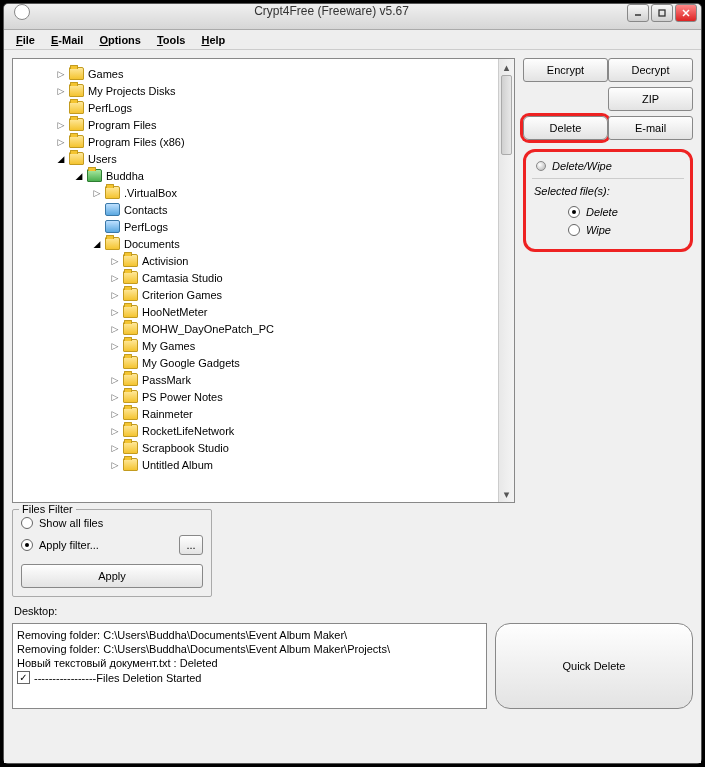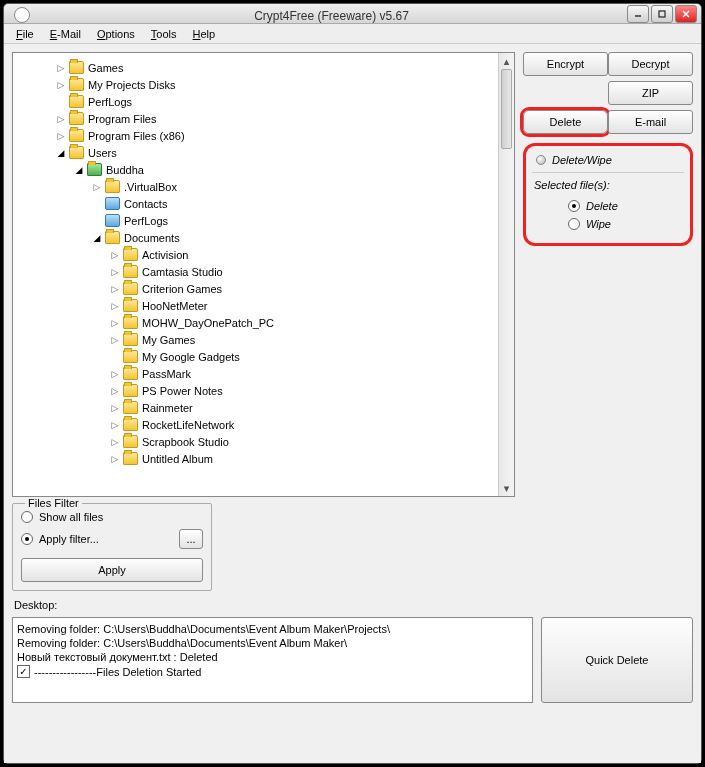--- a/index.html
+++ b/index.html
@@ -1,29 +1,29 @@
 <!DOCTYPE html>
 <html><head>
 <meta charset="utf-8">
 <style>
 * { box-sizing: border-box; margin: 0; padding: 0; font-family: Tahoma, Arial, sans-serif; font-size: 11px; }
 body { background: #000; width: 705px; height: 767px; overflow: hidden; }
 
 .window { position: absolute; top: 3px; left: 3px; right: 3px; bottom: 3px; background: linear-gradient(to bottom, #e8e8e8 0%, #d8d8d8 100%); border: 1px solid #555; border-radius: 5px; display: flex; flex-direction: column; }
 
-.titlebar { height: 20px; display: flex; align-items: flex-end; padding: 0 4px; background: linear-gradient(to bottom, #f0f0f0, #d6d6d6); border-bottom: 1px solid #aaa; border-radius: 5px 5px 0 0; }
+.titlebar { height: 26px; display: flex; align-items: flex-start; padding: 0 4px; background: linear-gradient(to bottom, #f0f0f0, #d6d6d6); border-bottom: 1px solid #aaa; border-radius: 5px 5px 0 0; }
 .titlebar .app-icon { width: 16px; height: 16px; border-radius: 50%; background: #fff; border: 1px solid #888; margin: 0 6px; }
 .titlebar .title { flex: 1; text-align: center; color: #333; font-size: 12px; }
 .win-controls { display: flex; gap: 2px; }
 .win-btn { width: 22px; height: 18px; border: 1px solid #888; border-radius: 3px; background: linear-gradient(to bottom, #f8f8f8, #d0d0d0); display: flex; align-items: center; justify-content: center; cursor: pointer; }
 .win-close { background: linear-gradient(to bottom, #f88, #d22); color: #fff; }
 .win-btn svg { width: 10px; height: 10px; }
 
 .menubar { height: 20px; background: #eee; border-bottom: 1px solid #ccc; display: flex; align-items: center; padding: 0 6px; gap: 4px; }
-.menu-item { padding: 2px 6px; cursor: pointer; }
+.menu-item { padding: 2px 6px; cursor: pointer; font-weight: bold; }
 .menu-item:first-letter { text-decoration: underline; }
 
 .client { flex: 1; background: #f0f0f0; padding: 8px; display: flex; flex-direction: column; gap: 6px; overflow: hidden; }
 
 .top-area { display: flex; gap: 8px; height: 445px; }
 
 .tree-wrap { flex: 1; border: 1px solid #888; background: #fff; position: relative; display: flex; }
 .tree { flex: 1; padding: 6px 0 6px 2px; overflow-y: auto; overflow-x: hidden; }
 .tree-scroll { width: 16px; background: linear-gradient(to right,#e8e8e8,#f4f4f4); border-left: 1px solid #ccc; display:flex; flex-direction:column; }
 .tree-scroll .arrow { height:16px; display:flex; align-items:center; justify-content:center; color:#555; cursor:pointer; }
@@ -45,34 +45,34 @@
 
 .delete-panel { margin-top: 4px; border: 3px solid #e22; border-radius: 12px; padding: 6px 6px 10px 6px; background: #f0f0f0; font-style: italic; }
 .panel-title-row { display: flex; align-items: center; gap: 6px; padding: 2px 4px 6px 4px; border-bottom: 1px solid #ccc; margin-bottom: 6px; }
 .bullet { width:10px; height:10px; border:1px solid #888; border-radius:50%; background:radial-gradient(circle at 35% 35%, #fff, #b0b0b0); }
 .panel-sub { padding: 0 2px 6px 2px; }
 .radio-row { display: flex; align-items: center; gap: 6px; padding: 3px 0; margin-left: 36px; }
 .radio { width:12px; height:12px; border:1px solid #666; border-radius:50%; background:#fff; position:relative; cursor:pointer; }
 .radio.checked::after { content:""; position:absolute; left:3px; top:3px; width:4px; height:4px; border-radius:50%; background:#000; }
 
 .filter-box { width: 200px; border: 1px solid #aaa; border-radius: 2px; padding: 4px 8px 8px 8px; background: #f0f0f0; position: relative; }
-.filter-legend { position: absolute; top: -7px; left: 12px; background: #f0f0f0; padding: 0 3px; font-size: 11px; }
+.filter-legend { position: absolute; top: -7px; left: 6px; background: #f0f0f0; padding: 0 3px; font-size: 11px; }
 .filter-row { display: flex; align-items: center; gap: 6px; padding: 3px 0; }
 .fradio { width:12px; height:12px; border:1px solid #666; border-radius:50%; background:#fff; position:relative; cursor:pointer; }
 .fradio.checked::after { content:""; position:absolute; left:3px; top:3px; width:4px; height:4px; border-radius:50%; background:#000; }
 .small-btn { width:24px; height:20px; border:1px solid #888; border-radius:3px; background:linear-gradient(to bottom,#fefefe,#e3e3e3); margin-left:auto; display:flex; align-items:center; justify-content:center; cursor:pointer; }
 .apply-btn { width: 100%; height: 24px; margin-top: 6px; border:1px solid #888; border-radius:3px; background:linear-gradient(to bottom,#fefefe,#e3e3e3); cursor:pointer; }
 
 .logging-label { font-size: 11px; padding: 2px 0 0 2px; }
 .log-area { display: flex; gap: 8px; height: 86px; }
 .log-box { flex: 1; border: 1px solid #888; background: #fff; padding: 4px; overflow-y: auto; }
 .log-line { padding: 1px 0; color: #000; display:flex; align-items:center; gap:4px; }
 .checkbox { width:13px; height:13px; border:1px solid #666; background:#fff; display:inline-flex; align-items:center; justify-content:center; cursor:pointer; }
 .checkbox.checked::after { content:"✓"; font-size:10px; line-height:1; }
-.quick-delete { width: 152px; border:1px solid #888; border-radius:3px; background:linear-gradient(to bottom,#fefefe,#e3e3e3); display:flex; align-items:center; justify-content:center; cursor:pointer; }
+.quick-delete { width: 198px; border:1px solid #888; border-radius:15px; background:linear-gradient(to bottom,#fefefe,#e3e3e3); display:flex; align-items:center; justify-content:center; cursor:pointer; }
 </style>
 </head>
 <body>
 
 <div class="window">
   <div class="titlebar">
     <span class="app-icon"></span>
     <span class="title">Crypt4Free (Freeware) v5.67</span>
     <div class="win-controls">
       <div class="win-btn">
@@ -281,24 +281,24 @@
         <div class="small-btn">...</div>
       </div>
       <button class="apply-btn">Apply</button>
     </div>
 
     <div class="logging-label">Desktop:</div>
 
     <div class="log-area">
       <div class="log-box">
         <div class="log-line">
+            <span>Removing folder: C:\Users\Buddha\Documents\Event Album Maker\</span>
+          </div>
+        <div class="log-line">
             <span>Removing folder: C:\Users\Buddha\Documents\Event Album Maker\Projects\</span>
-          </div>
-        <div class="log-line">
-            <span>Removing folder: C:\Users\Buddha\Documents\Event Album Maker\</span>
           </div>
         <div class="log-line">
             <span>Новый текстовый документ.txt : Deleted</span>
           </div>
         <div class="log-line">
           <span class="checkbox checked"></span>
           <span>-----------------Files Deletion Started</span>
         </div>
       </div>
       <div class="quick-delete">Quick Delete</div>

